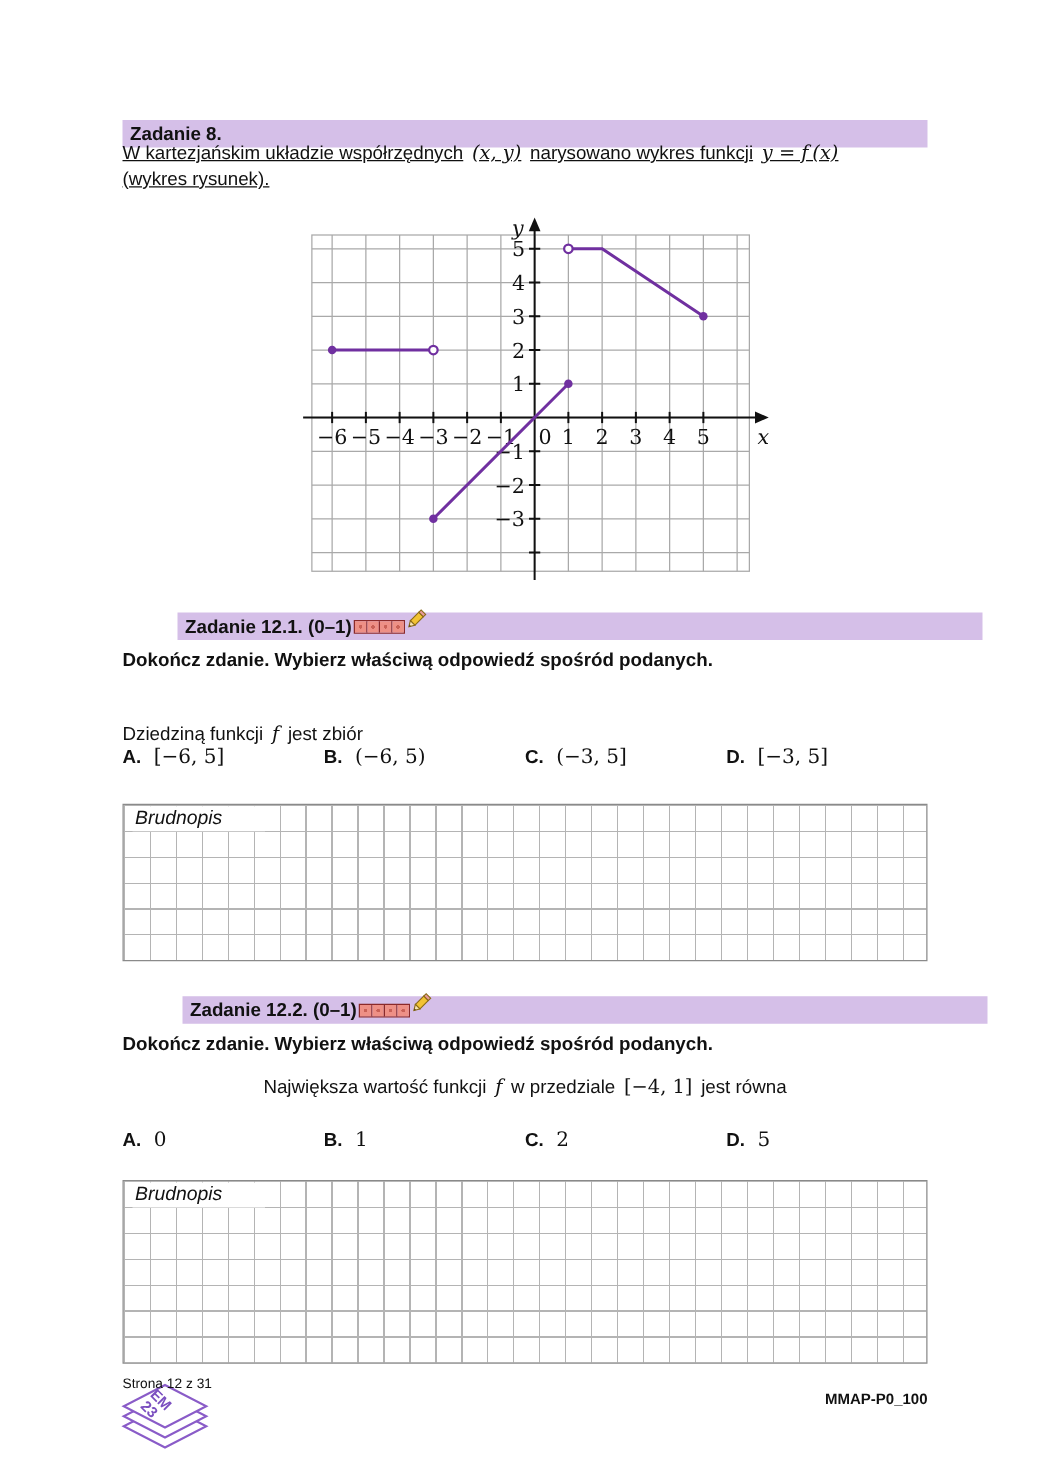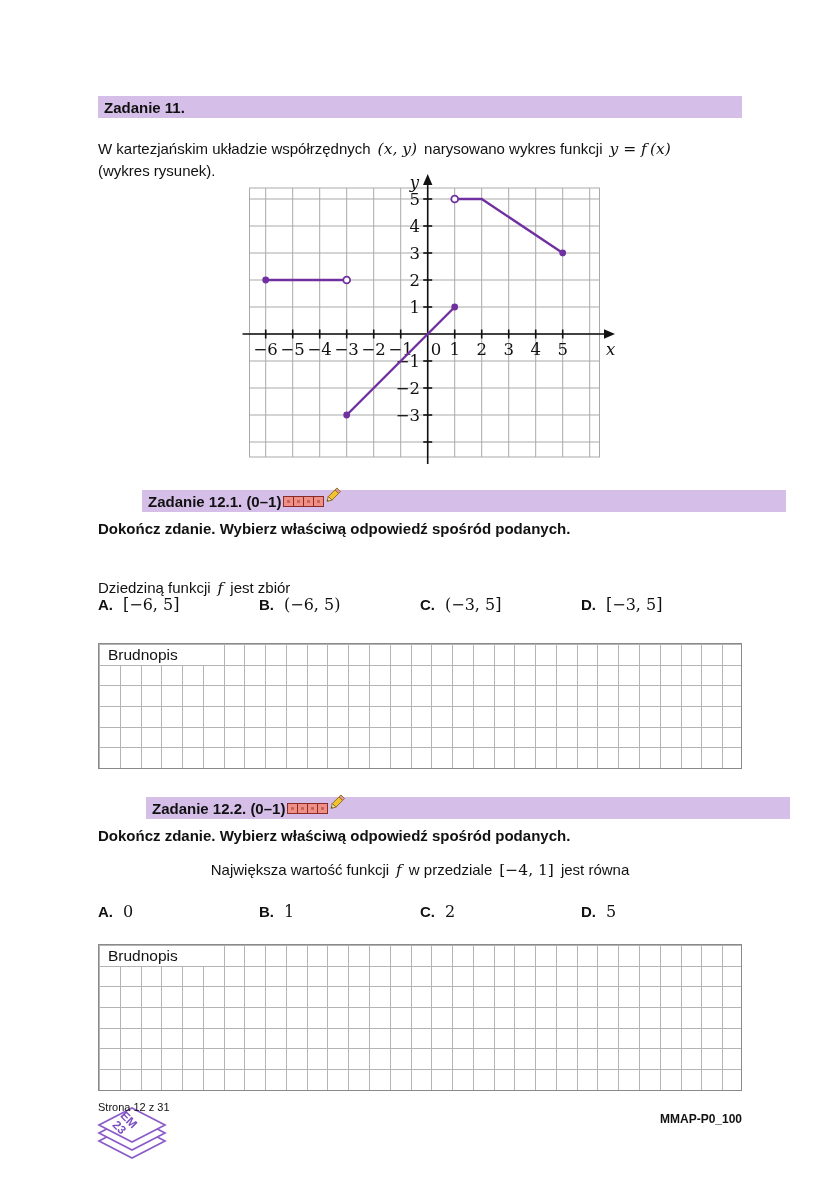--- a/index.html
+++ b/index.html
@@ -34,40 +34,40 @@
   .opt-value{font-family:"DejaVu Serif",serif;font-size:16px;}
 
   
   .scratch{
     position:absolute;left:98px;width:642px;border:1px solid #8a8a8a;
     background-image:
       repeating-linear-gradient(to right,#b4b4b4 0,#b4b4b4 1px,transparent 1px,transparent 20.77px),
       repeating-linear-gradient(to bottom,#b4b4b4 0,#b4b4b4 1px,transparent 1px,transparent 20.67px);
   }
   .scratch-label{
-    position:absolute;top:1px;left:7px;font-size:15.5px;
+    position:absolute;top:1px;left:7px;font-style:italic;font-size:15.5px;
     background:#fff;padding:1px 34px 2px 2px;line-height:17px;
   }
 
   
   .gtext{font-family:"DejaVu Serif",serif;font-size:16.5px;fill:#111;}
   .gitalic{font-style:italic;}
 
   
   .footer-page{position:absolute;left:98px;width:644px;top:1101px;text-align:left;font-size:11px;}
   .footer-code{position:absolute;left:98px;width:644px;top:1112px;text-align:right;font-weight:bold;font-size:12px;}
 </style>
 </head>
 <body>
 
 <div class="taskbar" style="top:96px;">
-  <span class="ttl">Zadanie 11.</span>
-</div>
-
-<div class="para" style="top:138px;">
+  <span class="ttl">Zadanie 8.</span>
+</div>
+
+<div class="para" style="top:112px;text-decoration:underline;">
   <span>W kartezjańskim układzie współrzędnych</span><span class="math var mspace">(x, y)</span><span>narysowano wykres funkcji</span><span class="math var mspace">y = f (x)</span>
   <div>(wykres rysunek).</div>
 </div>
 
 <svg class="abs" style="left:236px;top:172px;" width="383" height="297" viewBox="0 0 383 297">
 
   <g stroke="#a9a9a9" stroke-width="1">
     <rect x="13.5" y="16" width="350" height="269" fill="none"></rect>
     <line x1="29.7" y1="16" x2="29.7" y2="285"></line>
       <line x1="56.7" y1="16" x2="56.7" y2="285"></line>

